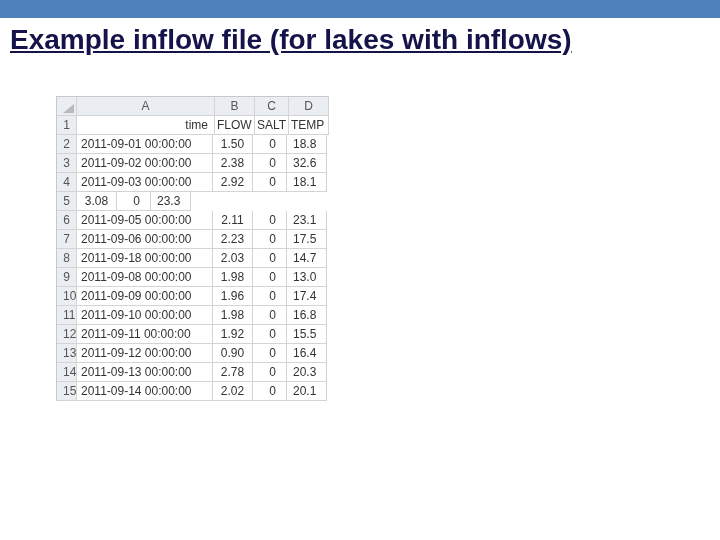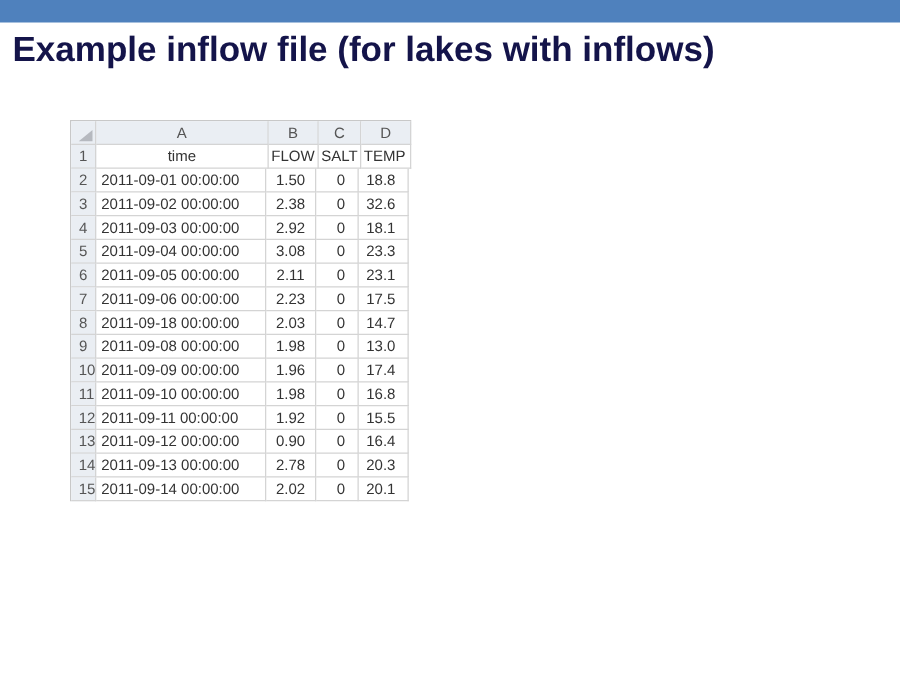--- a/index.html
+++ b/index.html
@@ -12,20 +12,21 @@
   }
   .top-bar {
     height: 18px;
     background: #4f81bd;
   }
   .title {
     font-size: 28px;
     font-weight: bold;
     color: #14144a;
     padding: 6px 10px 0 10px;
+    text-decoration: underline;
   }
   .sheet-wrap {
     margin-top: 40px;
     margin-left: 56px;
     display: inline-block;
     border-top: 1px solid #c8c8c8;
     border-left: 1px solid #c8c8c8;
     font-family: "Segoe UI", Tahoma, sans-serif;
     font-size: 12px;
     color: #333;
@@ -91,21 +92,21 @@
   <div class="sheet-row">
     <div class="cell col-corner"></div>
     <div class="cell col-head w-time">A</div>
     <div class="cell col-head w-flow">B</div>
     <div class="cell col-head w-salt">C</div>
     <div class="cell col-head w-temp">D</div>
   </div>
 
   <div class="sheet-row">
     <div class="cell row-head">1</div>
-    <div class="cell w-time" style="text-align:center">time</div>
+    <div class="cell w-time" style="text-align:right">time</div>
     <div class="cell w-flow" style="text-align:center;padding-left:2px">FLOW</div>
     <div class="cell w-salt" style="text-align:center;padding-left:2px">SALT</div>
     <div class="cell w-temp" style="text-align:center;padding-left:2px">TEMP</div>
   </div>
 
   <div class="sheet-row">
     <div class="cell row-head">2</div>
     <div class="cell data-time">2011-09-01 00:00:00</div>
     <div class="cell data-flow">1.50</div>
     <div class="cell data-salt">0</div>
@@ -120,21 +121,20 @@
   </div>
   <div class="sheet-row">
     <div class="cell row-head">4</div>
     <div class="cell data-time">2011-09-03 00:00:00</div>
     <div class="cell data-flow">2.92</div>
     <div class="cell data-salt">0</div>
     <div class="cell data-temp">18.1</div>
   </div>
   <div class="sheet-row">
     <div class="cell row-head">5</div>
-    <div class="cell data-time">2011-09-04 00:00:00</div>
     <div class="cell data-flow">3.08</div>
     <div class="cell data-salt">0</div>
     <div class="cell data-temp">23.3</div>
   </div>
   <div class="sheet-row">
     <div class="cell row-head">6</div>
     <div class="cell data-time">2011-09-05 00:00:00</div>
     <div class="cell data-flow">2.11</div>
     <div class="cell data-salt">0</div>
     <div class="cell data-temp">23.1</div>

